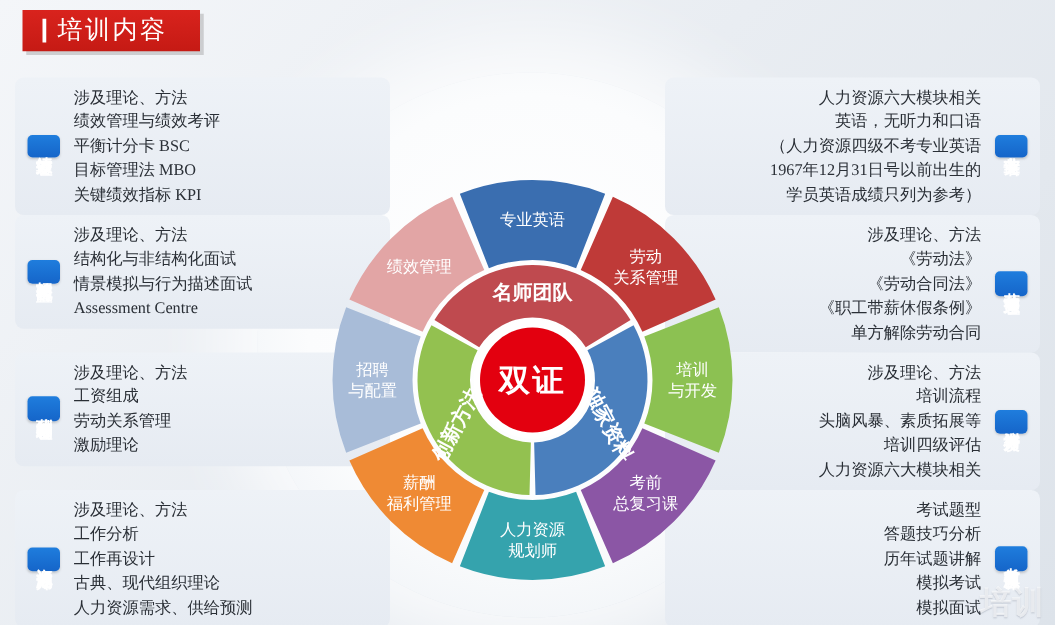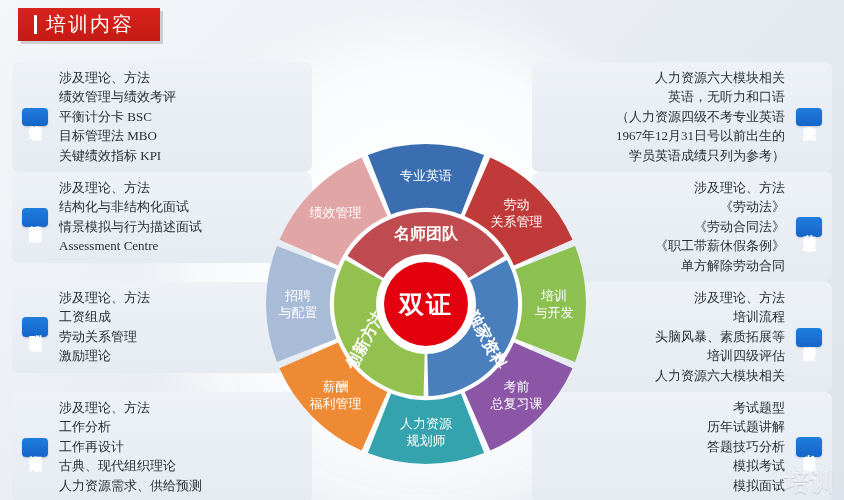--- a/index.html
+++ b/index.html
@@ -151,22 +151,22 @@
       <div>头脑风暴、素质拓展等</div>
       <div>培训四级评估</div>
       <div>人力资源六大模块相关</div>
     </div>
     <div class="vtab">培训与开发</div>
   </div>
 
   <div class="panel right" style="top:392px;">
     <div class="lines">
       <div>考试题型</div>
+      <div>答题技巧分析</div>
       <div>历年试题讲解</div>
-      <div>答题技巧分析</div>
       <div>模拟考试</div>
       <div>模拟面试</div>
     </div>
     <div class="vtab">考前总复习课</div>
   </div>
 
   <div class="wheel">
     <svg width="328" height="328" viewBox="0 0 328 328">
       <g id="outer-ring">
           <path d="M105.87980312432352,14.929403586312134 A160,160 0 0 1 222.12019687567653,14.929403586312162 L198.8721181254059,74.5576421517873 A96,96 0 0 0 129.1278818745941,74.55764215178729 Z" fill="#3a6eb0"></path>

